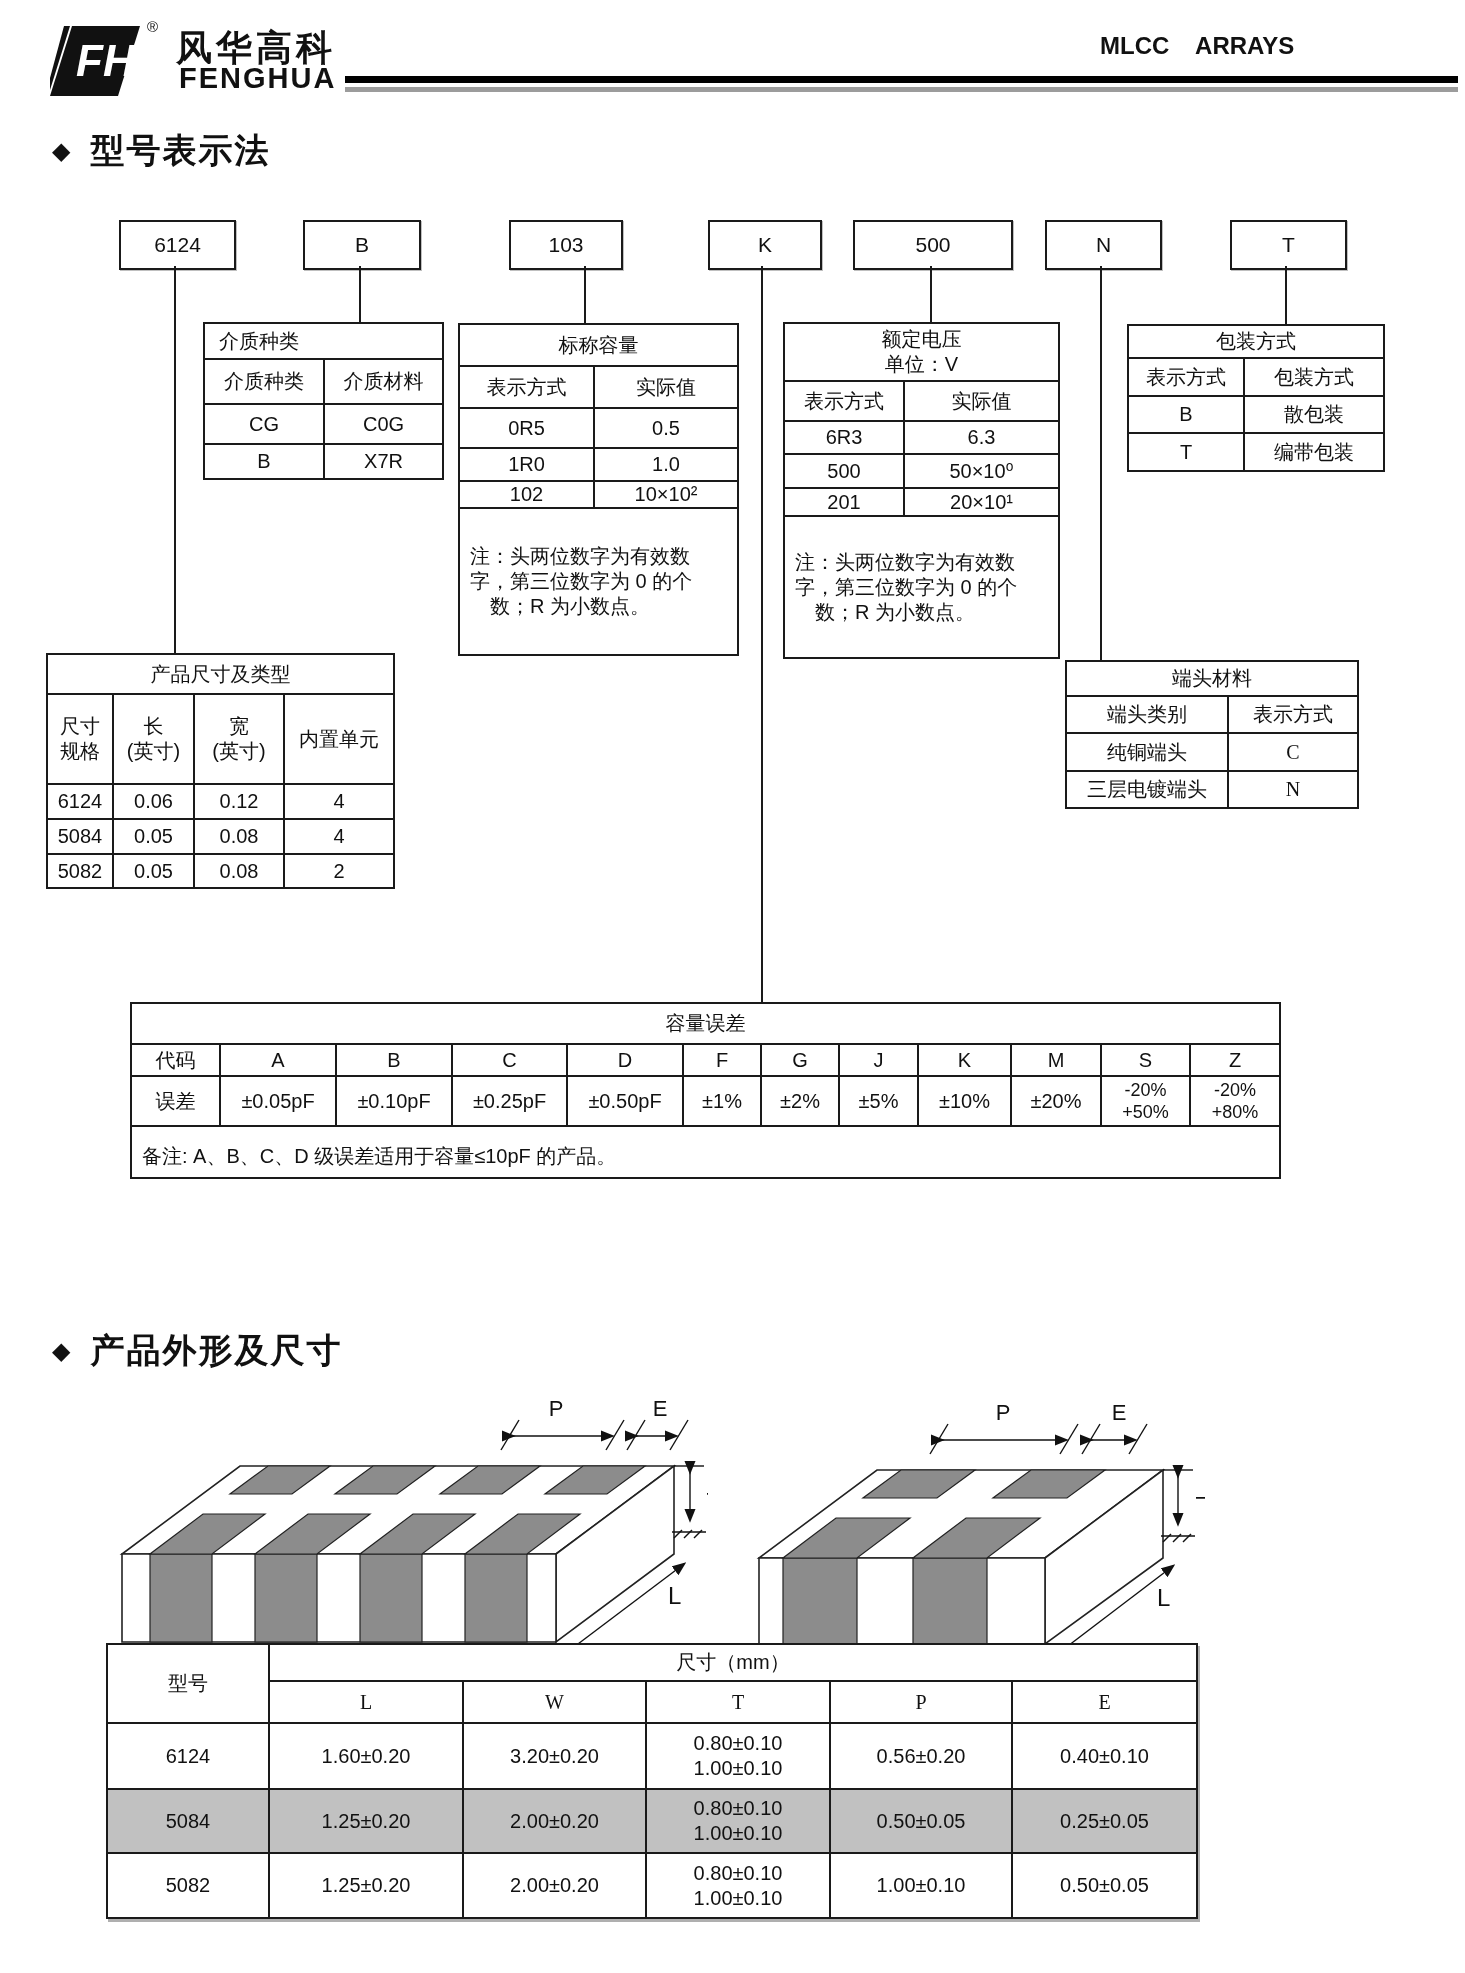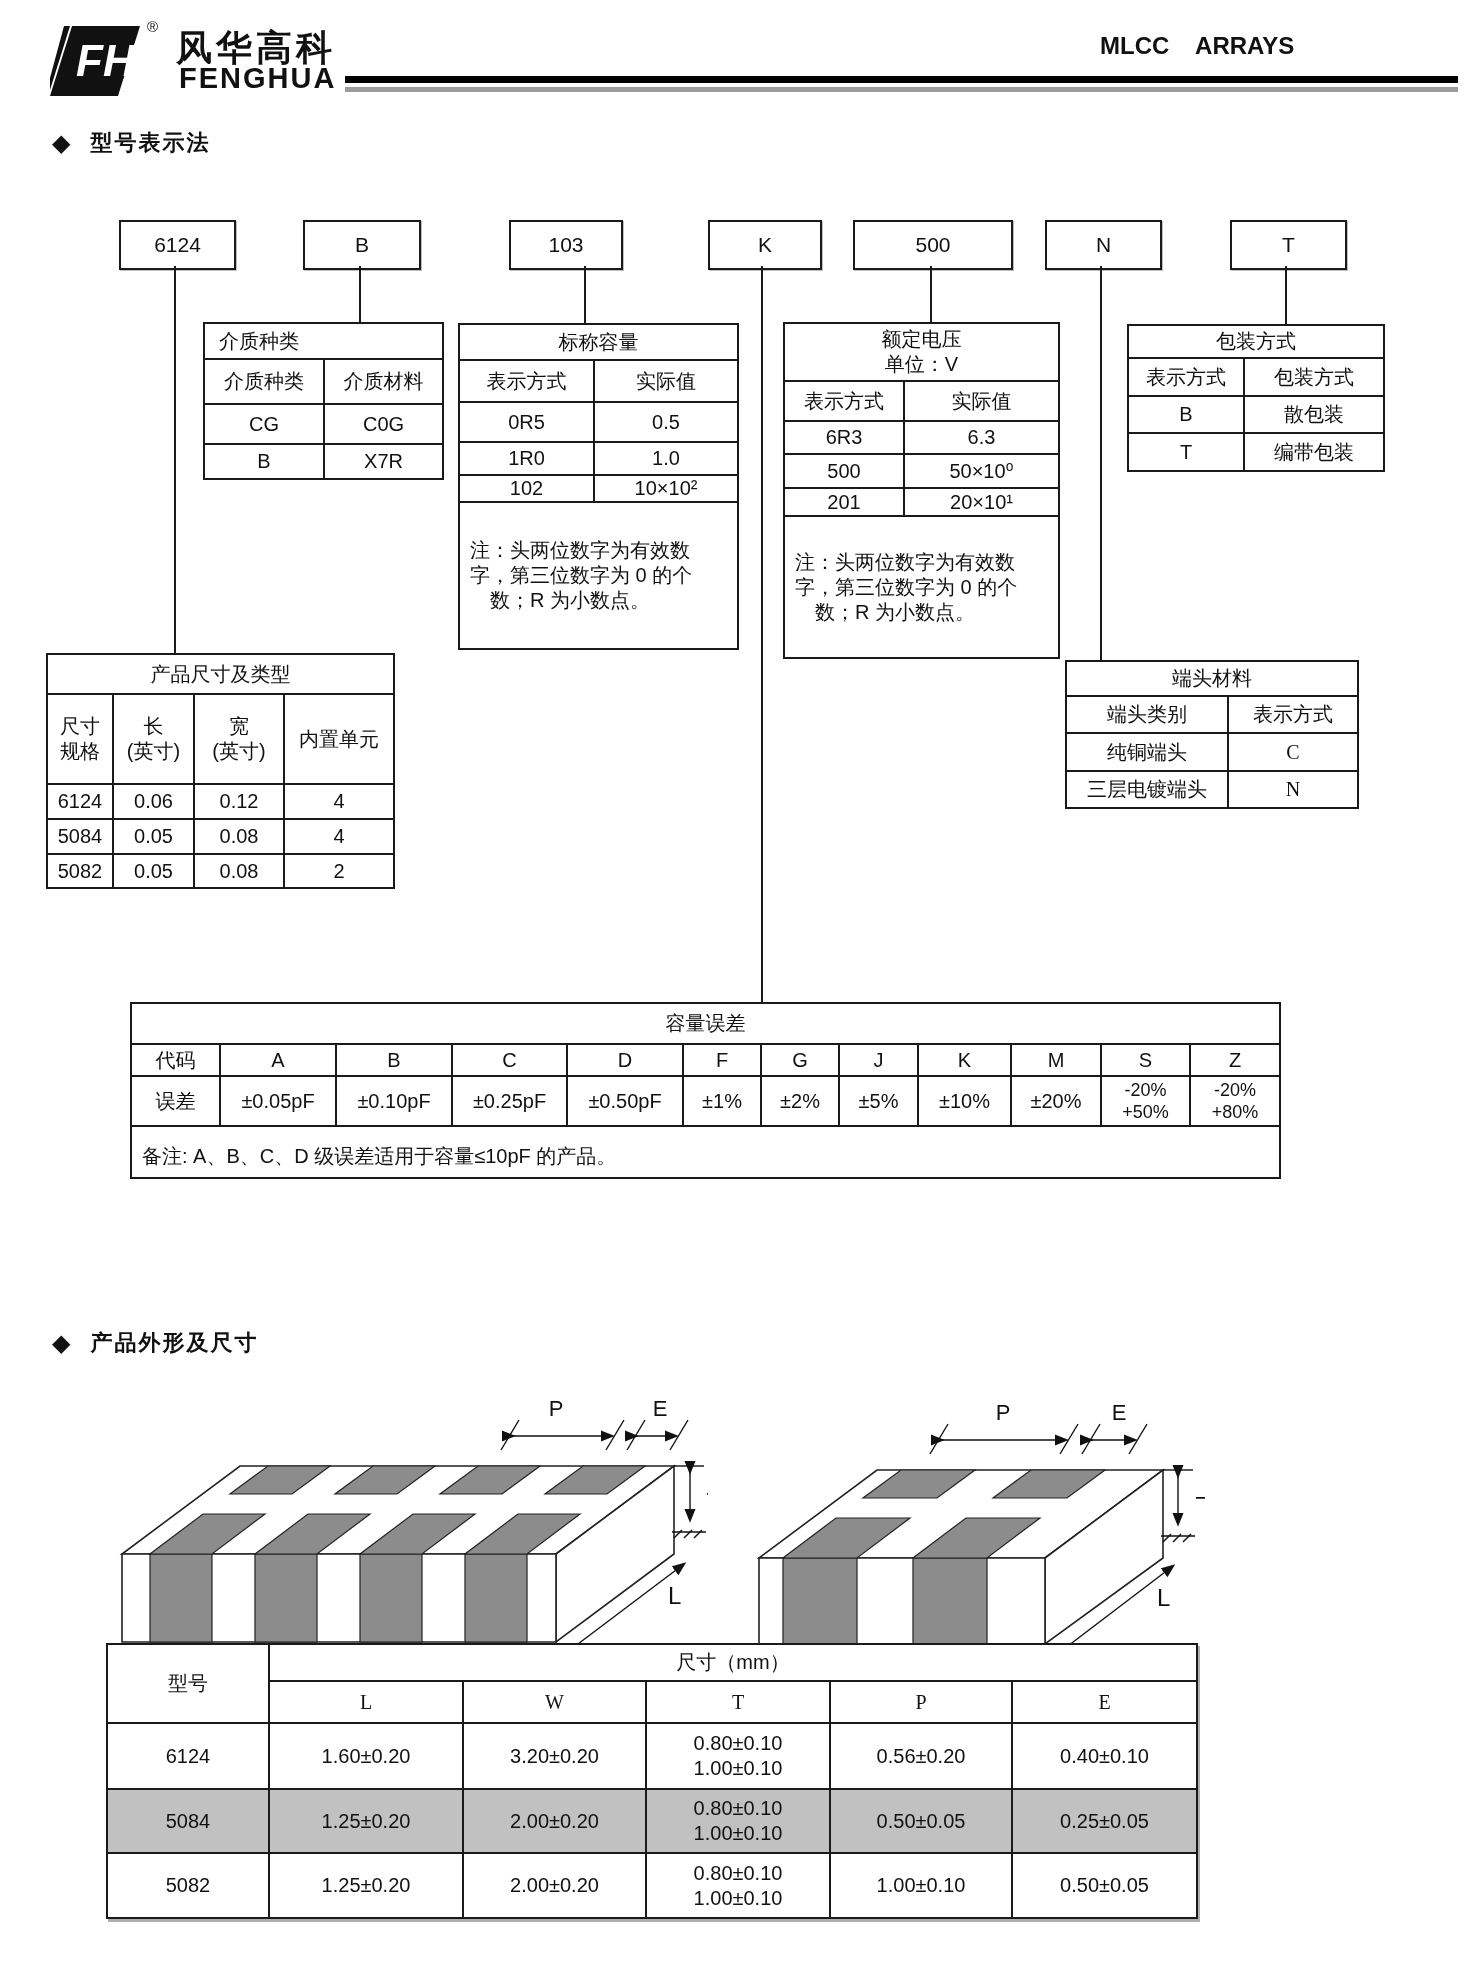--- a/index.html
+++ b/index.html
@@ -12,21 +12,21 @@
             box-shadow:1px 1px 0 rgba(0,0,0,.25);}
   table.tbl{position:absolute;border-collapse:collapse;table-layout:fixed;background:#fff;}
   table.tbl td{border:2px solid #1a1a1a;text-align:center;vertical-align:middle;
                font-size:20px;padding:0;line-height:1.25;}
   .left{text-align:left !important;padding-left:14px !important;}
   .pre{white-space:pre-line;}
   .note-cell{font-size:19px;line-height:1.55;text-align:left !important;padding:0 10px !important;border-radius:18px;}
   .serif{font-family:"Liberation Serif","DejaVu Serif",serif;font-size:22px;}
   .sec-title{position:absolute;display:flex;align-items:center;gap:20px;font-weight:bold;}
   .sec-title .dia{font-size:24px;}
-  .sec-title .txt{font-size:22px;letter-spacing:2px;}
+  .sec-title .txt{font-size:34px;letter-spacing:2px;}
   .shaded{background:#c1c1c1;}
   .dim-tbl{box-shadow:2px 3px 0 rgba(110,110,110,.55);}
   .brand-cn{position:absolute;left:176px;top:24px;font-size:36px;font-weight:bold;letter-spacing:4px;}
   .brand-en{position:absolute;left:179px;top:62px;font-size:29px;font-weight:bold;letter-spacing:2px;}
   .reg{position:absolute;left:147px;top:18px;font-size:15px;}
   .doc-title{position:absolute;left:1100px;top:32px;font-size:24px;font-weight:bold;word-spacing:20px;}
   .rule-b{position:absolute;left:345px;top:76px;width:1113px;height:7px;background:#000;}
   .rule-g{position:absolute;left:345px;top:87px;width:1113px;height:5px;background:#9c9c9c;}
   svg text{font-family:"Liberation Sans","DejaVu Sans",sans-serif;}
 </style>
@@ -105,21 +105,21 @@
         </tr>
   </tbody>
     </table>
 
   <table class="tbl" style="left:458px;top:323px;width:279px;">
     <colgroup>
         <col style="width:135px">
         <col style="width:144px">
       </colgroup>
     <tbody>
-        <tr style="height:36px;">
+        <tr style="height:42px;">
           <td colspan="2">标称容量</td>
         </tr>
     <tr style="height:42px;">
       <td>表示方式</td>
       <td>实际值</td>
         </tr>
     <tr style="height:40px;">
       <td>0R5</td>
       <td>0.5</td>
         </tr>

